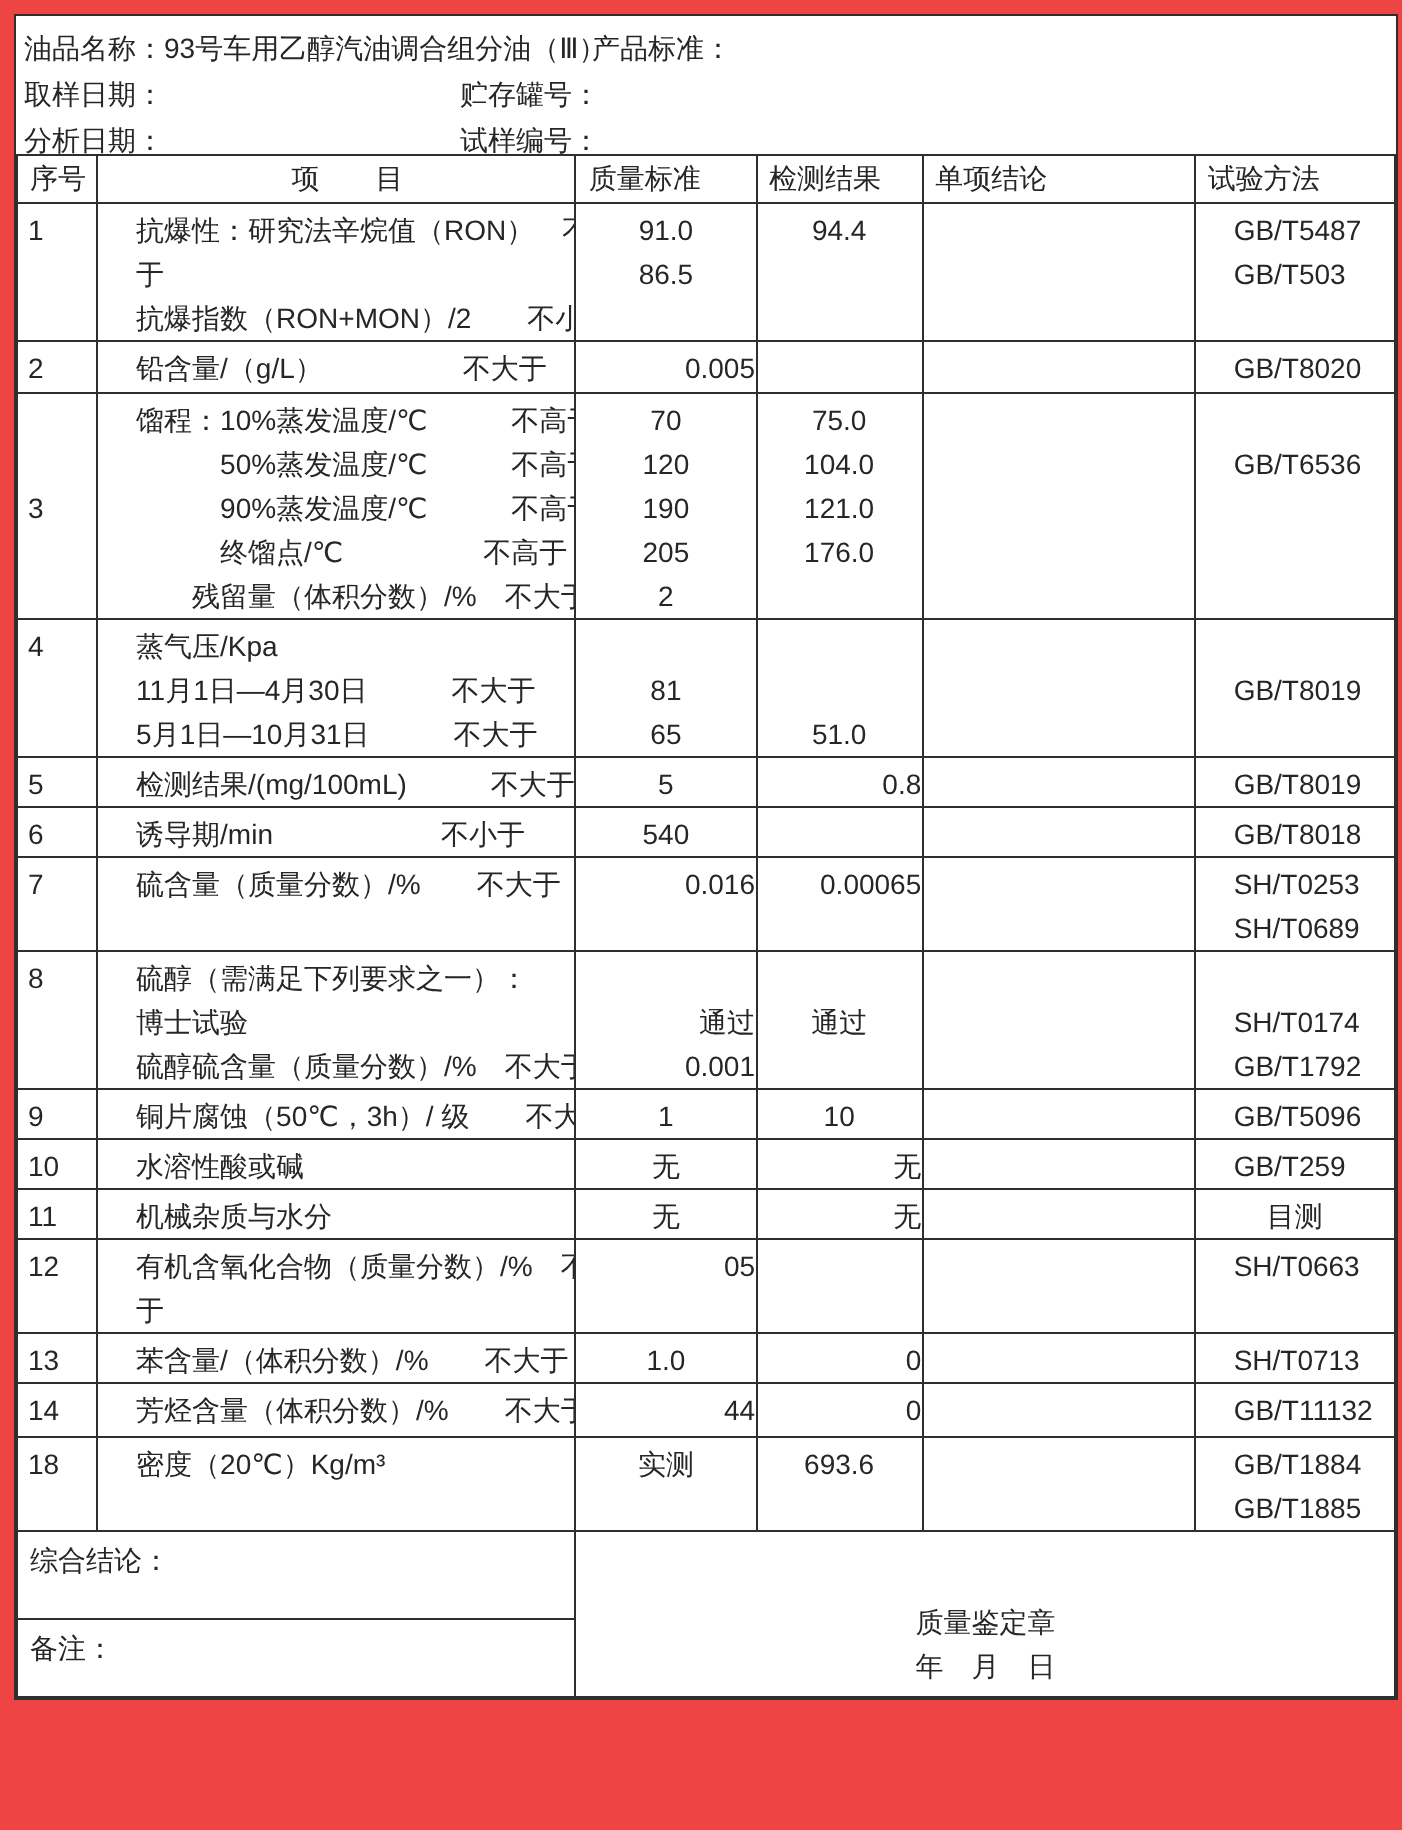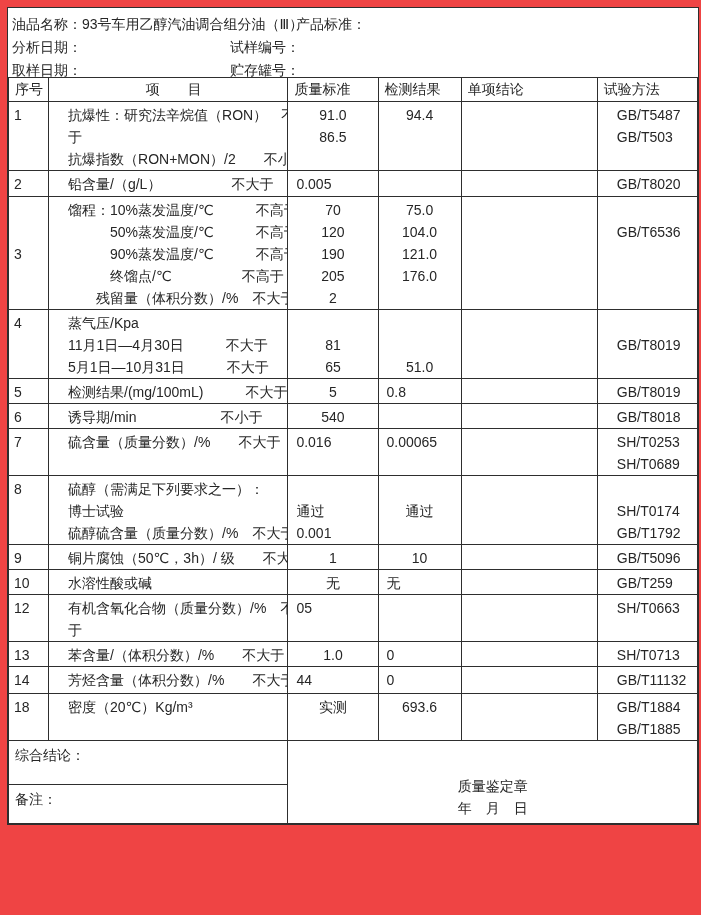--- a/index.html
+++ b/index.html
@@ -14,39 +14,39 @@
   
   table{border-collapse:collapse;table-layout:fixed;width:690px;}
   td{border:1px solid #2e2e2e;vertical-align:top;padding:2px 0 0 0;overflow:hidden;}
   .ft{margin-top:-1px;}
   .ln{min-height:22px;line-height:22px;white-space:pre;}
   .hdr td{height:21px;}
   .hdr .ln{min-height:19px;line-height:19px;}
   td.no{padding-left:5px;}
   td.item{padding-left:19px;}
   td.std,td.res{text-align:center;}
-  td.std.lft,td.res.lft{text-align:left;padding-left:8px;}
+  td.std.lft,td.res.lft{text-align:right;padding-left:8px;}
   td.method{padding-left:19px;}
   td.method.ctr{text-align:center;padding-left:0;}
   td.h-left{padding-left:6px;}
   td.h-item{text-align:center;padding-left:11px;}
   
   .concl-cell,.remark-cell{padding:6px 0 0 6px;}
   .stamp-cell{text-align:center;vertical-align:bottom;padding-bottom:4px;}
 </style>
 </head>
 <body>
 
 <div class="page">
  <div class="doc">
 
   <div class="info">
     <div class="info-line"><span>油品名称：93号车用乙醇汽油调合组分油（Ⅲ）</span><span class="shift-a">产品标准：</span></div>
+    <div class="info-line"><span>取样日期：</span><span class="shift-b">贮存罐号：</span></div>
     <div class="info-line"><span>分析日期：</span><span class="shift-b">试样编号：</span></div>
-    <div class="info-line"><span>取样日期：</span><span class="shift-b">贮存罐号：</span></div>
   </div>
 
   <table class="main">
    <colgroup>
           <col style="width:40px">
           <col style="width:239px">
           <col style="width:90px">
           <col style="width:83px">
           <col style="width:136px">
           <col style="width:100px">
@@ -285,20 +285,38 @@
             </td>
      <td class="res lft">
               <div class="ln">无</div>
             </td>
      <td></td>
      <td class="method">
               <div class="ln">GB/T259</div>
             </td>
    </tr>
 
+   <tr style="height:23px">
+     <td class="no">
+              <div class="ln">11</div>
+            </td>
+     <td class="item">
+              <div class="ln">机械杂质与水分</div>
+            </td>
+     <td class="std">
+              <div class="ln">无</div>
+            </td>
+     <td class="res lft">
+              <div class="ln">无</div>
+            </td>
+     <td></td>
+     <td class="method ctr">
+              <div class="ln">目测</div>
+            </td>
+   </tr>
 
    <tr style="height:43px">
      <td class="no">
               <div class="ln">12</div>
             </td>
      <td class="item">
               <div class="ln">有机含氧化合物（质量分数）/%　不大</div>
               <div class="ln">于</div>
             </td>
      <td class="std lft">

